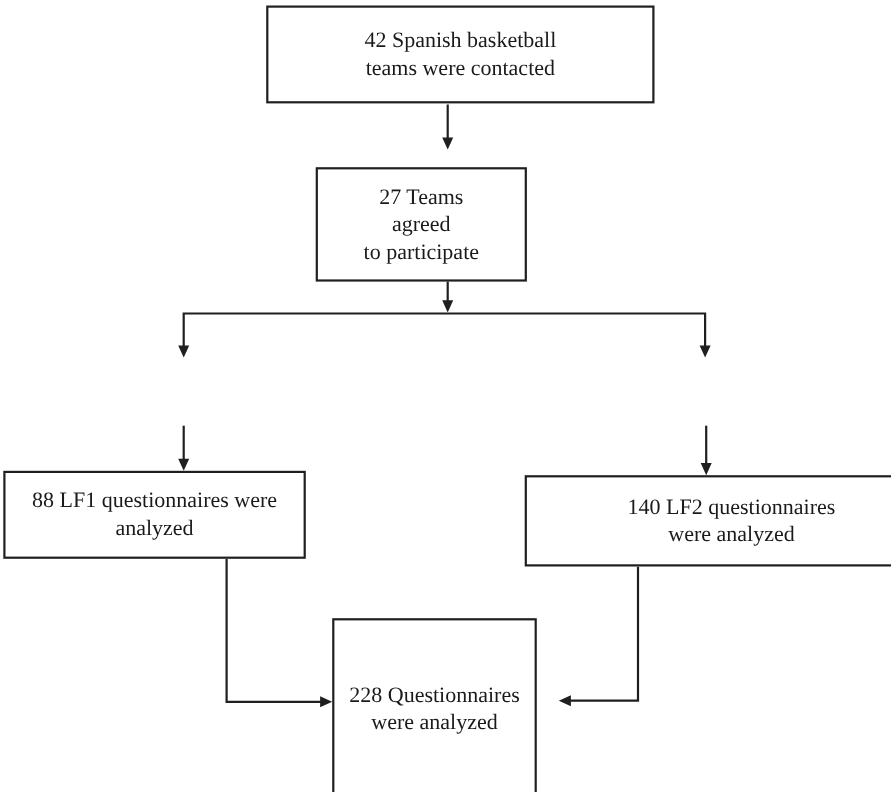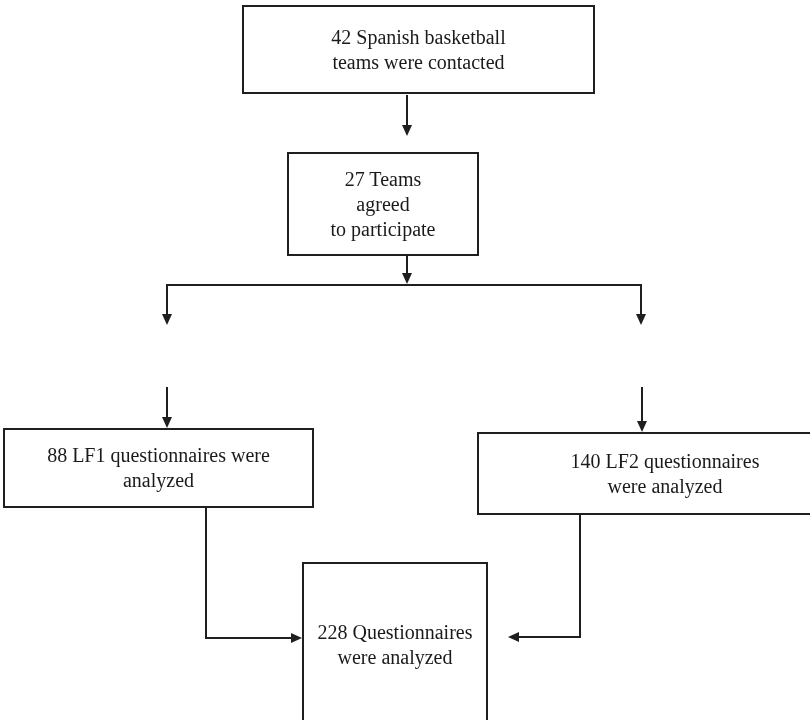--- a/index.html
+++ b/index.html
@@ -29,21 +29,21 @@
     display:flex;align-items:center;justify-content:center;
     text-align:center;
     color:var(--text);
     font-size:20px;line-height:25px;
   }
   .node .label{white-space:pre-line;}
   .n-contacted{left:242px;top:5px;width:353px;height:89px;}
   .n-agreed{left:287px;top:152px;width:192px;height:104px;}
   .n-lf1-teams{left:3px;top:325px;width:330px;height:62px;}
   .n-lf2-teams{left:477px;top:325px;width:328px;height:62px;}
-  .n-lf1-q{left:3px;top:428px;width:311px;height:80px;}
+  .n-lf1-q{left:3px;top:428px;width:275px;height:80px;}
   .n-lf2-q{left:477px;top:432px;width:376px;height:83px;}
   .n-total{left:302px;top:562px;width:186px;height:165px;}
 </style>
 </head>
 <body>
 
 <div class="canvas">
 
   <svg class="connectors" width="810" height="720" viewBox="0 0 810 720">
 

